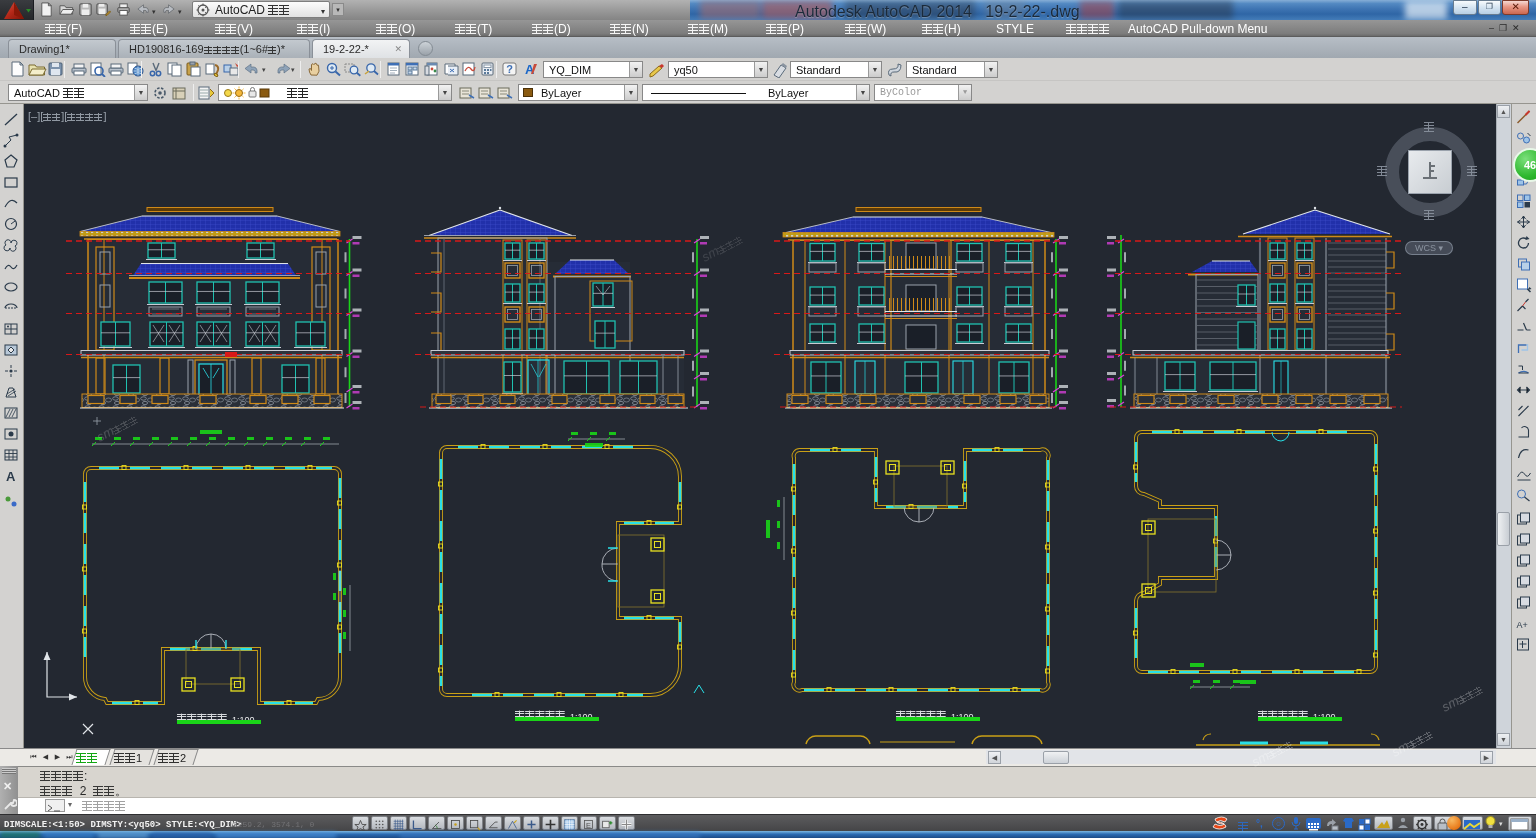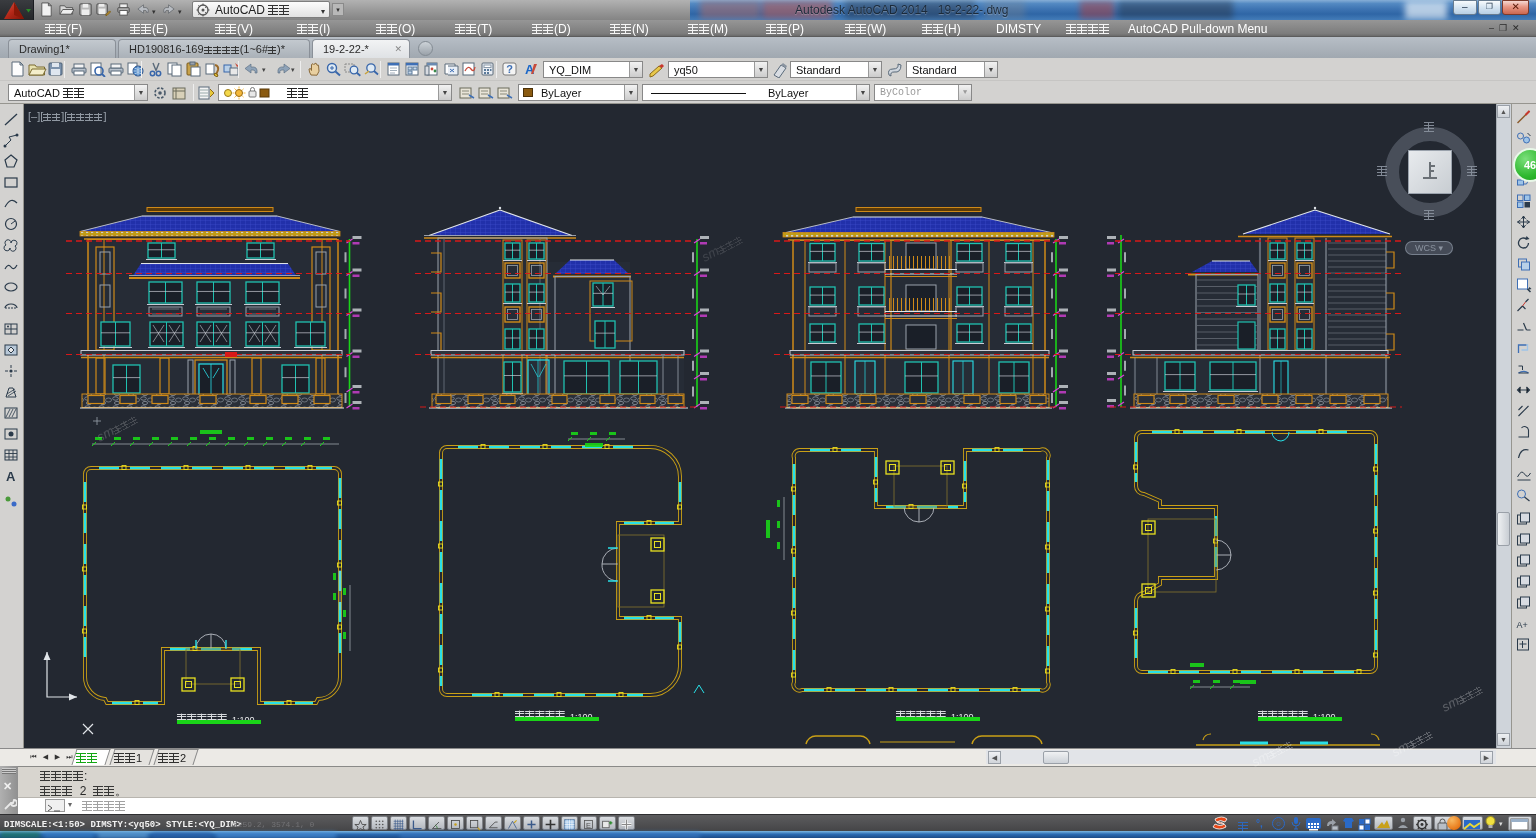--- a/index.html
+++ b/index.html
@@ -103,40 +103,40 @@
     <div class="abs" style="left:152px;top:8px;font-size:7px;color:#333">▾</div>
     <div class="abs" style="left:178px;top:8px;font-size:7px;color:#333">▾</div>
     <div class="abs" style="left:192px;top:1px;width:138px;height:17px;background:linear-gradient(180deg,#fcfcfc,#e2e2e2);border:1px solid #7e7e7e;border-radius:2px;font-size:12px;color:#222;padding:1px 0 0 22px"><svg width="15" height="14" style="position:absolute;left:3px;top:1px">
         <circle cx="7" cy="7" r="5" fill="none" stroke="#555" stroke-width="1.3"></circle>
         <circle cx="7" cy="7" r="1.5" fill="#555"></circle>
         <g stroke="#555">
           <path d="M7 .5 v2 M7 11.5 v2 M.5 7 h2 M11.5 7 h2 M2.4 2.4 l1.4 1.4 M9.2 9.2 l1.4 1.4 M2.4 11.6 l1.4-1.4 M9.2 4.8 l1.4-1.4"></path>
         </g>
       </svg>AutoCAD <i class="cj"></i><i class="cj"></i><span style="position:absolute;right:4px;top:5px;font-size:8px;color:#333">▾</span></div>
     <div class="abs" style="left:332px;top:3px;width:12px;height:13px;border:1px solid #8a8a8a;background:#b8b8b8;font-size:7px;color:#333;text-align:center;line-height:12px">▾</div>
-    <div class="abs" style="left:795px;top:3px;font-size:12px;color:#1b2a3a;text-shadow:0 1px 1px rgba(255,255,255,.3)">Autodesk AutoCAD 2014&nbsp;&nbsp;&nbsp;19-2-22-.dwg</div>
+    <div class="abs" style="left:795px;top:3px;font-size:16px;color:#1b2a3a;text-shadow:0 1px 1px rgba(255,255,255,.3)">Autodesk AutoCAD 2014&nbsp;&nbsp;&nbsp;19-2-22-.dwg</div>
     <div class="abs" style="left:1453px;top:0px;width:76px;height:15px;display:flex">
       <div style="flex:1;background:linear-gradient(180deg,#f8fbfd,#d8e6f2 45%,#b8cfe4);border:1px solid #687c90;border-radius:0 0 3px 3px;margin-right:1px;color:#24394e;font-size:10px;text-align:center;line-height:12px">–</div>
       <div style="flex:1;background:linear-gradient(180deg,#f8fbfd,#d8e6f2 45%,#b8cfe4);border:1px solid #687c90;border-radius:0 0 3px 3px;margin-right:1px;color:#24394e;font-size:8px;text-align:center;line-height:12px">❐</div>
       <div style="flex:1.15;background:linear-gradient(180deg,#f5d8d2,#e89684 45%,#cc6850);border:1px solid #7c3a2a;border-radius:0 0 3px 3px;color:#5a1a0a;font-size:10px;text-align:center;line-height:12px">✕</div>
     </div>
     <div class="abs" id="menubar"></div>
     <div class="menuitem" style="left:45px"><i class="cj"></i><i class="cj"></i>(F)</div>
     <div class="menuitem" style="left:130px"><i class="cj"></i><i class="cj"></i>(E)</div>
     <div class="menuitem" style="left:215px"><i class="cj"></i><i class="cj"></i>(V)</div>
     <div class="menuitem" style="left:297px"><i class="cj"></i><i class="cj"></i>(I)</div>
     <div class="menuitem" style="left:376px"><i class="cj"></i><i class="cj"></i>(O)</div>
     <div class="menuitem" style="left:455px"><i class="cj"></i><i class="cj"></i>(T)</div>
     <div class="menuitem" style="left:532px"><i class="cj"></i><i class="cj"></i>(D)</div>
     <div class="menuitem" style="left:610px"><i class="cj"></i><i class="cj"></i>(N)</div>
     <div class="menuitem" style="left:688px"><i class="cj"></i><i class="cj"></i>(M)</div>
     <div class="menuitem" style="left:766px"><i class="cj"></i><i class="cj"></i>(P)</div>
     <div class="menuitem" style="left:845px"><i class="cj"></i><i class="cj"></i>(W)</div>
     <div class="menuitem" style="left:922px"><i class="cj"></i><i class="cj"></i>(H)</div>
-    <div class="menuitem" style="left:996px">DIMSTY</div>
+    <div class="menuitem" style="left:996px">STYLE</div>
     <div class="menuitem" style="left:1066px"><i class="cj"></i><i class="cj"></i><i class="cj"></i><i class="cj"></i></div>
     <div class="menuitem" style="left:1128px">AutoCAD Pull-down Menu</div>
     <div class="abs" style="left:1489px;top:23px;color:#2a2a2a;font-size:9px;letter-spacing:5px">–❐✕</div>
     <div class="abs" id="tabbar"></div>
     <div class="dtab" style="left:8px;width:108px">Drawing1*</div>
     <div class="dtab" style="left:118px;width:192px">HD190816-169<i class="cj cjs"></i><i class="cj cjs"></i><i class="cj cjs"></i><i class="cj cjs"></i>(1~6#<i class="cj cjs"></i>)*</div>
     <div class="dtab active" style="left:312px;width:98px">19-2-22-*<span style="position:absolute;right:7px;top:4px;color:#888;font-size:9px">✕</span></div>
     <div class="abs" style="left:418px;top:41px;width:15px;height:15px;border-radius:8px;background:linear-gradient(180deg,#cdd3d8,#9aa2aa);border:1px solid #828a92"></div>
     <div class="abs" id="tb1"></div>
     <div class="abs" style="left:8px;top:61px;width:20px;height:17px"><svg width="20" height="16" viewBox="0 0 20 16">

